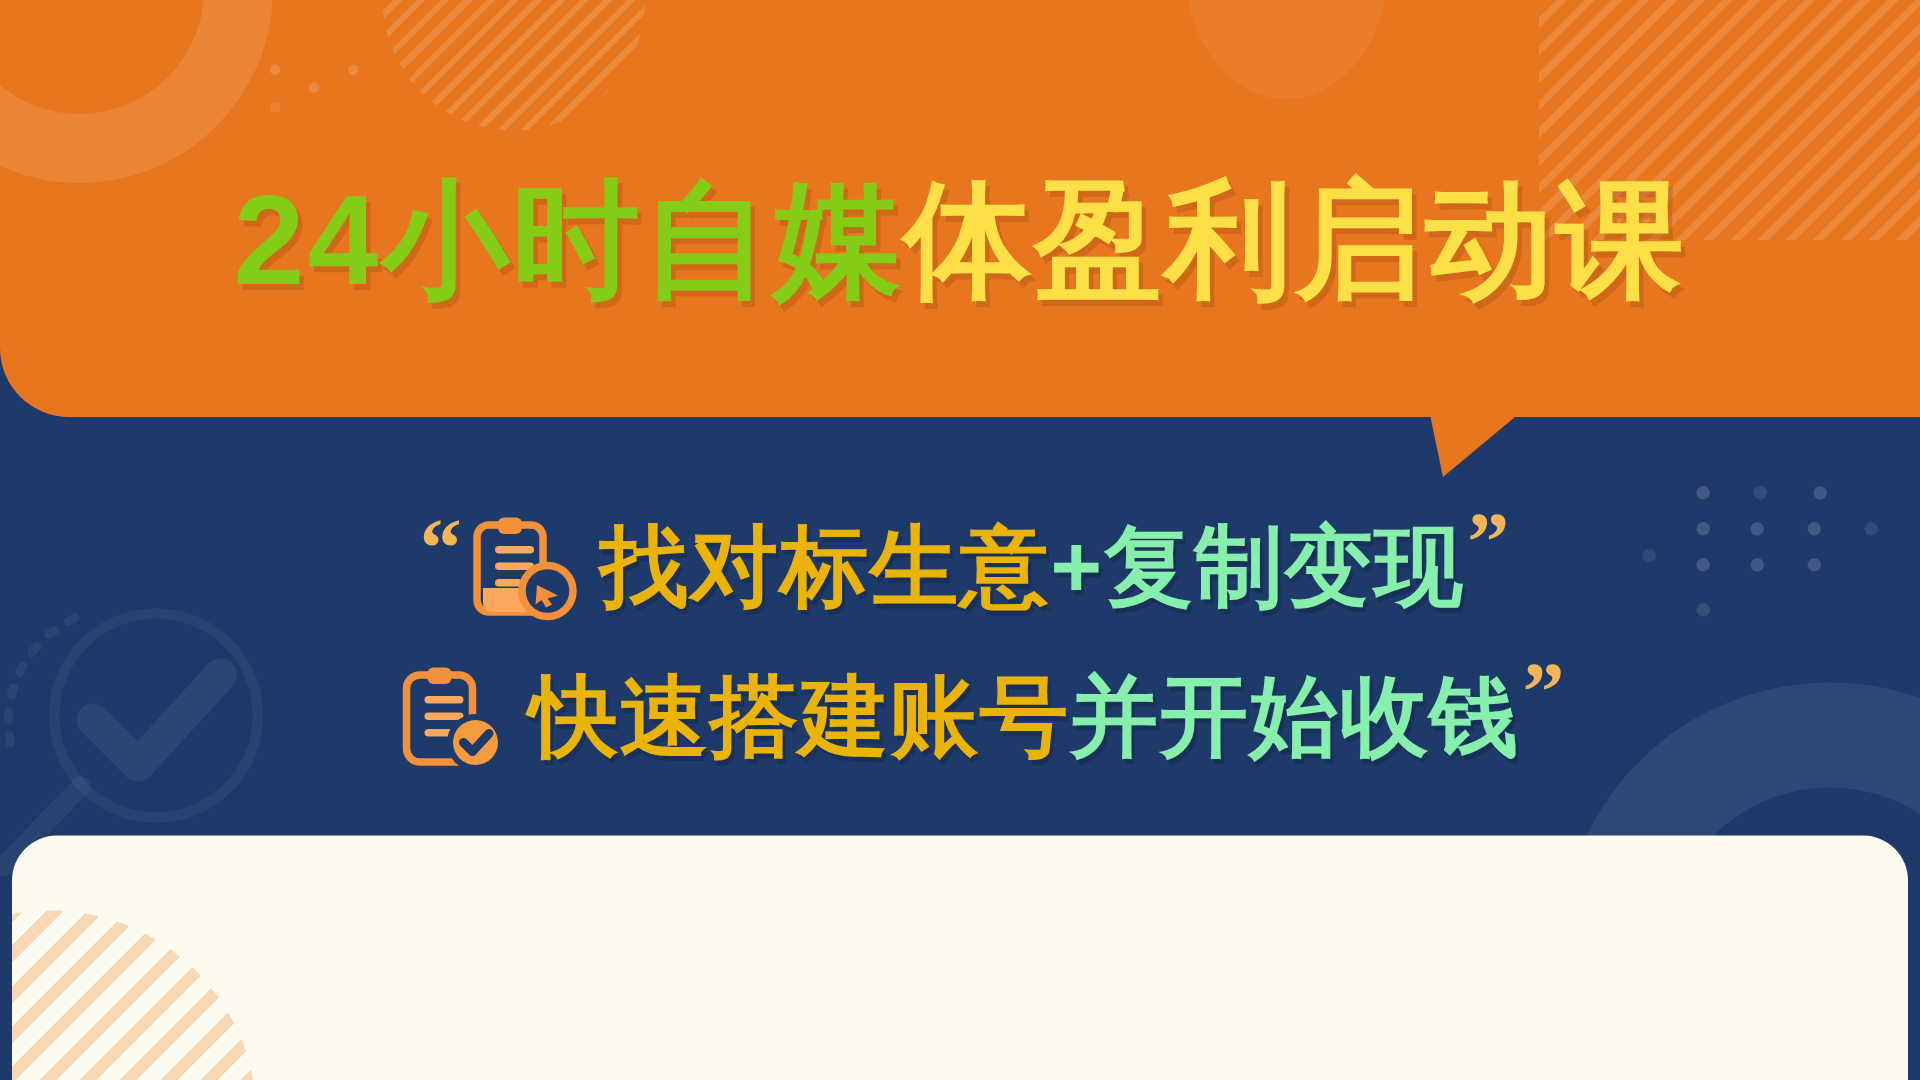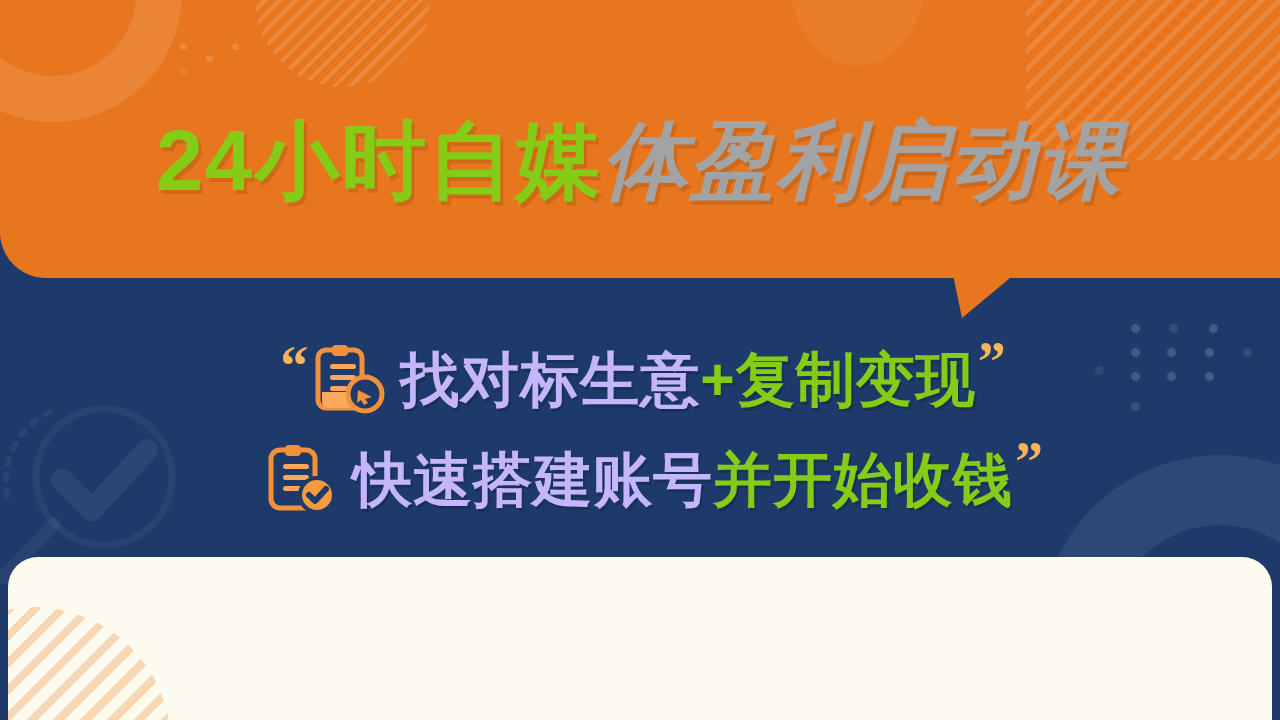--- a/index.html
+++ b/index.html
@@ -143,21 +143,21 @@
     width: 1280px;
     text-align: center;
     font-size: 85px;
     font-weight: 700;
     letter-spacing: 2px;
     line-height: 1;
     white-space: nowrap;
     text-shadow: 3px 4px 0 rgba(120,55,10,0.22);
   }
   .title .seg-w { color: #84cc16; }
-  .title .seg-c { color: #a3a3a3; font-style: italic; }
+  .title .seg-c { color: #fde047; }
 
   
   .taglines {
     position: absolute;
     left: 0;
     top: 330px;
     width: 1280px;
   }
   .tagline {
     display: flex;
@@ -172,22 +172,22 @@
     margin-right: 14px;
   }
   .tl-text {
     font-size: 59px;
     font-weight: 700;
     line-height: 1;
     white-space: nowrap;
     letter-spacing: 1px;
     text-shadow: 2px 3px 0 rgba(0,0,0,0.16);
   }
-  .tl-text .w { color: #c4b5fd; }
-  .tl-text .g { color: #84cc16; }
+  .tl-text .w { color: #eab308; }
+  .tl-text .g { color: #86efac; font-family: Liberation Mono, monospace; }
   .quote {
     color: #f3b558;
     font-size: 56px;
     font-weight: 700;
     font-family: "Liberation Serif", "DejaVu Serif", serif;
     line-height: 1;
   }
   .q-open {
     align-self: flex-start;
     margin-top: 8px;

